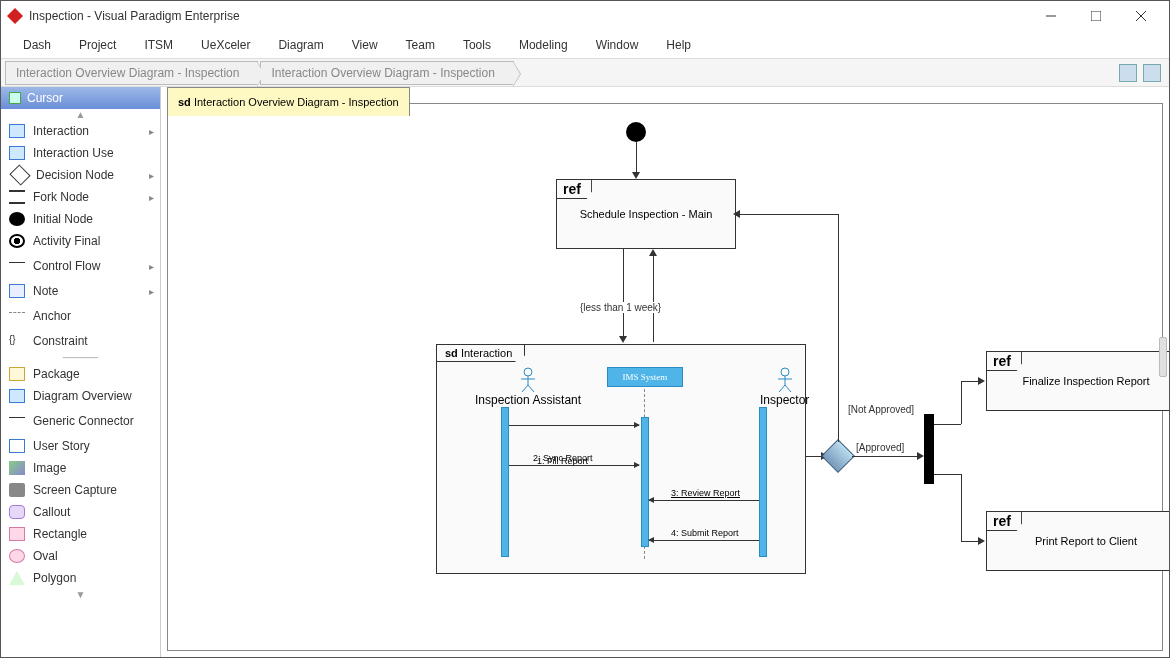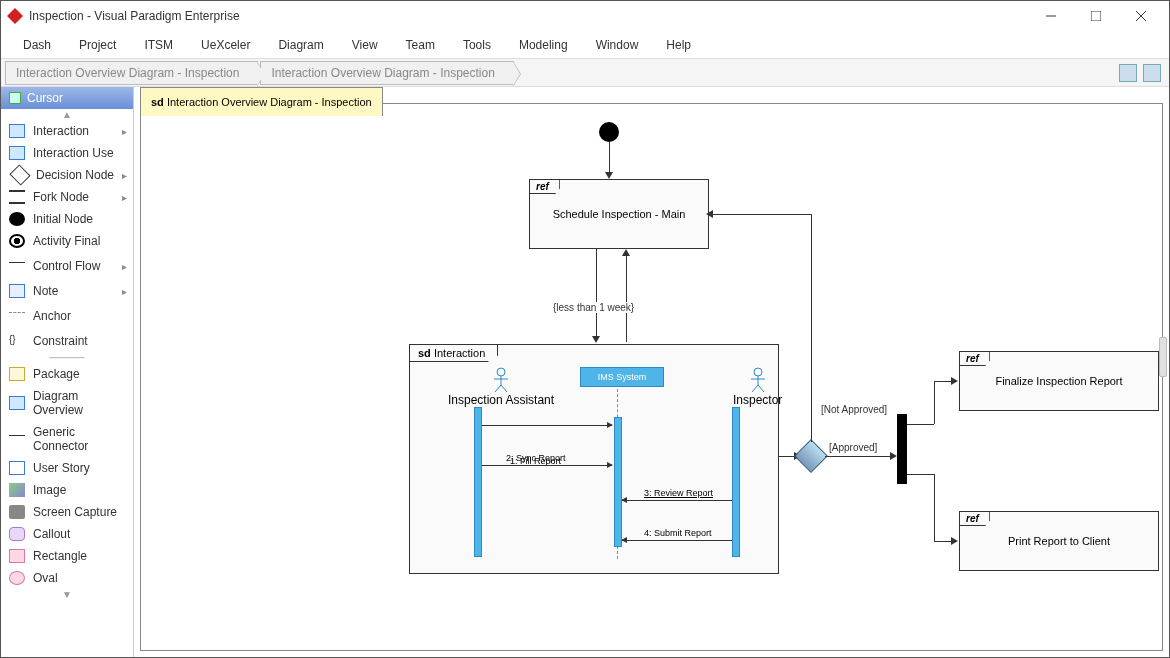--- a/index.html
+++ b/index.html
@@ -12,21 +12,21 @@
 .win-btn svg { stroke: #333; fill: none; stroke-width: 1; }
 .menubar { height: 28px; display: flex; align-items: center; padding: 0 8px; border-bottom: 1px solid #ddd; }
 .menu-item { padding: 4px 14px; font-size: 12px; color: #333; }
 .breadcrumbs { height: 28px; display: flex; align-items: center; background: #f5f5f5; border-bottom: 1px solid #ddd; padding-left: 4px; }
 .crumb { position: relative; padding: 4px 18px 4px 10px; font-size: 12px; color: #888; background: #f0f0f0; border: 1px solid #bbb; margin-right: 2px; }
 .crumb::after { content: ''; position: absolute; right: -7px; top: 0; width: 0; height: 0; border-top: 12px solid transparent; border-bottom: 12px solid transparent; border-left: 7px solid #f0f0f0; z-index: 1; }
 .crumb::before { content: ''; position: absolute; right: -8px; top: -1px; width: 0; height: 0; border-top: 13px solid transparent; border-bottom: 13px solid transparent; border-left: 8px solid #bbb; }
 .bc-right { margin-left: auto; display: flex; gap: 6px; padding-right: 8px; }
 .bc-icon { width: 18px; height: 18px; border: 1px solid #7aa; background: #cde; }
 .workspace { display: flex; height: calc(100% - 86px); }
-.palette { width: 133px; background: #fff; border-right: 1px solid #ccc; overflow-y: auto; }
+.palette { width: 160px; background: #fff; border-right: 1px solid #ccc; overflow-y: auto; }
 .pal-cursor { background: linear-gradient(#9db8e8, #6a8fd8); color: #fff; padding: 4px 8px; font-size: 12px; display: flex; align-items: center; gap: 6px; }
 .pal-cursor .ico { width: 12px; height: 12px; background: #cfe; border: 1px solid #4a4; }
 .pal-divider { text-align: center; color: #999; font-size: 10px; }
 .pal-item { padding: 4px 8px; font-size: 12px; color: #333; display: flex; align-items: center; gap: 8px; position: relative; }
 .pal-item .ico { width: 16px; height: 14px; flex-shrink: 0; }
 .pal-item .pin { position: absolute; right: 6px; font-size: 10px; color: #888; }
 .ico-frame { background: #cde8ff; border: 1px solid #3a7bd5; }
 .ico-diamond { background: #fff; border: 1px solid #333; transform: rotate(45deg); width: 10px; height: 10px; margin-left: 3px; }
 .ico-fork { border-top: 2px solid #333; border-bottom: 2px solid #333; height: 10px; }
 .ico-dot { background: #000; border-radius: 50%; width: 12px; height: 12px; }
@@ -43,33 +43,33 @@
 .ico-pink { background: #ffd8e8; border: 1px solid #d878a8; }
 .ico-oval { background: #ffd8e8; border: 1px solid #d878a8; border-radius: 50%; }
 .ico-poly { background: #d8f8d8; clip-path: polygon(50% 0, 100% 100%, 0 100%); }
 .canvas-wrap { flex: 1; position: relative; overflow: hidden; }
 .canvas-tab { position: absolute; top: 0; left: 6px; background: #fef9c3; border: 1px solid #888; border-bottom: none; padding: 8px 10px; font-size: 11px; z-index: 5; }
 .canvas-tab b { font-weight: bold; }
 .canvas { position: absolute; top: 16px; left: 6px; right: 6px; bottom: 6px; border: 1px solid #888; }
 .dnode { position: absolute; }
 .initial-node { left: 458px; top: 18px; width: 20px; height: 20px; background: #000; border-radius: 50%; }
 .ref-box { position: absolute; background: #fafafa; border: 1px solid #333; font-size: 11px; }
-.ref-tag { position: absolute; top: 0; left: 0; padding: 1px 6px; font-weight: bold; font-size: 10px; border-right: 1px solid #333; border-bottom: 1px solid #333; background: #fafafa; clip-path: polygon(0 0, 100% 0, 100% 60%, 85% 100%, 0 100%); padding-right: 10px; font-style: italic; }
+.ref-tag { position: absolute; top: 0; left: 0; padding: 1px 6px; font-weight: bold; font-size: 14px; border-right: 1px solid #333; border-bottom: 1px solid #333; background: #fafafa; clip-path: polygon(0 0, 100% 0, 100% 60%, 85% 100%, 0 100%); padding-right: 10px; }
 .ref-label { position: absolute; top: 50%; left: 50%; transform: translate(-50%, -50%); white-space: nowrap; }
 .ref1 { left: 388px; top: 75px; width: 180px; height: 70px; }
 .ref2 { left: 818px; top: 247px; width: 200px; height: 60px; }
 .ref3 { left: 818px; top: 407px; width: 200px; height: 60px; }
 .sd-box { position: absolute; left: 268px; top: 240px; width: 370px; height: 230px; border: 1px solid #333; background: #fafafa; }
 .sd-tag { position: absolute; top: 0; left: 0; padding: 2px 8px; font-size: 11px; border-right: 1px solid #333; border-bottom: 1px solid #333; background: #fafafa; clip-path: polygon(0 0, 100% 0, 100% 60%, 88% 100%, 0 100%); padding-right: 12px; }
 .sd-tag b { font-weight: bold; }
 .actor { position: absolute; top: 22px; text-align: left; font-size: 12px; }
 .actor svg { display: block; margin: 0 auto; }
 .actor1 { left: 38px; }
 .actor2 { left: 302px; margin-left: 21px; }
-.lifeline-head { position: absolute; top: 22px; left: 170px; width: 84px; height: 20px; background: #4fb5e8; border: 1px solid #2a8bc5; font-size: 9px; display: flex; align-items: center; justify-content: center; color: #fff; }
+.lifeline-head { position: absolute; top: 22px; left: 170px; width: 76px; height: 20px; background: #4fb5e8; border: 1px solid #2a8bc5; font-size: 9px; display: flex; align-items: center; justify-content: center; color: #fff; font-family: Liberation Serif, serif; }
 .lifeline { position: absolute; top: 62px; width: 8px; height: 150px; background: #4fb5e8; border: 1px solid #2a8bc5; }
 .ll1 { left: 64px; }
 .ll2-dash { left: 207px; top: 44px; height: 170px; width: 0; border-left: 1px dashed #888; position: absolute; }
 .ll2 { left: 204px; top: 72px; height: 130px; }
 .ll3 { left: 322px; }
 .msg { position: absolute; font-size: 9px; text-align: center; }
 .msg-line { position: absolute; height: 1px; background: #333; }
 .msg-line::after { content: ''; position: absolute; right: -1px; top: -3px; border-left: 6px solid #333; border-top: 3.5px solid transparent; border-bottom: 3.5px solid transparent; }
 .msg-line.rev::after { right: auto; left: -1px; border-left: none; border-right: 6px solid #333; }
 .decision { position: absolute; left: 658px; top: 340px; width: 24px; height: 24px; background: linear-gradient(#bde, #79b); border: 1px solid #357; transform: rotate(45deg); }
@@ -218,20 +218,24 @@
         <span class="ico ico-callout"></span>
         <span>Callout</span>
       </div>
     <div class="pal-item">
         <span class="ico ico-pink"></span>
         <span>Rectangle</span>
       </div>
     <div class="pal-item">
         <span class="ico ico-oval"></span>
         <span>Oval</span>
+      </div>
+    <div class="pal-item">
+        <span class="ico ico-poly"></span>
+        <span>Polygon</span>
       </div>
     <div class="pal-divider">▼</div>
   </div>
 
   <div class="canvas-wrap">
     <div class="canvas-tab"><b>sd</b> <span>Interaction Overview Diagram - Inspection</span></div>
     <div class="canvas">
 
       <div class="dnode initial-node"></div>
       <div class="edge v" style="left:468px; top:38px; height:33px;"></div>

